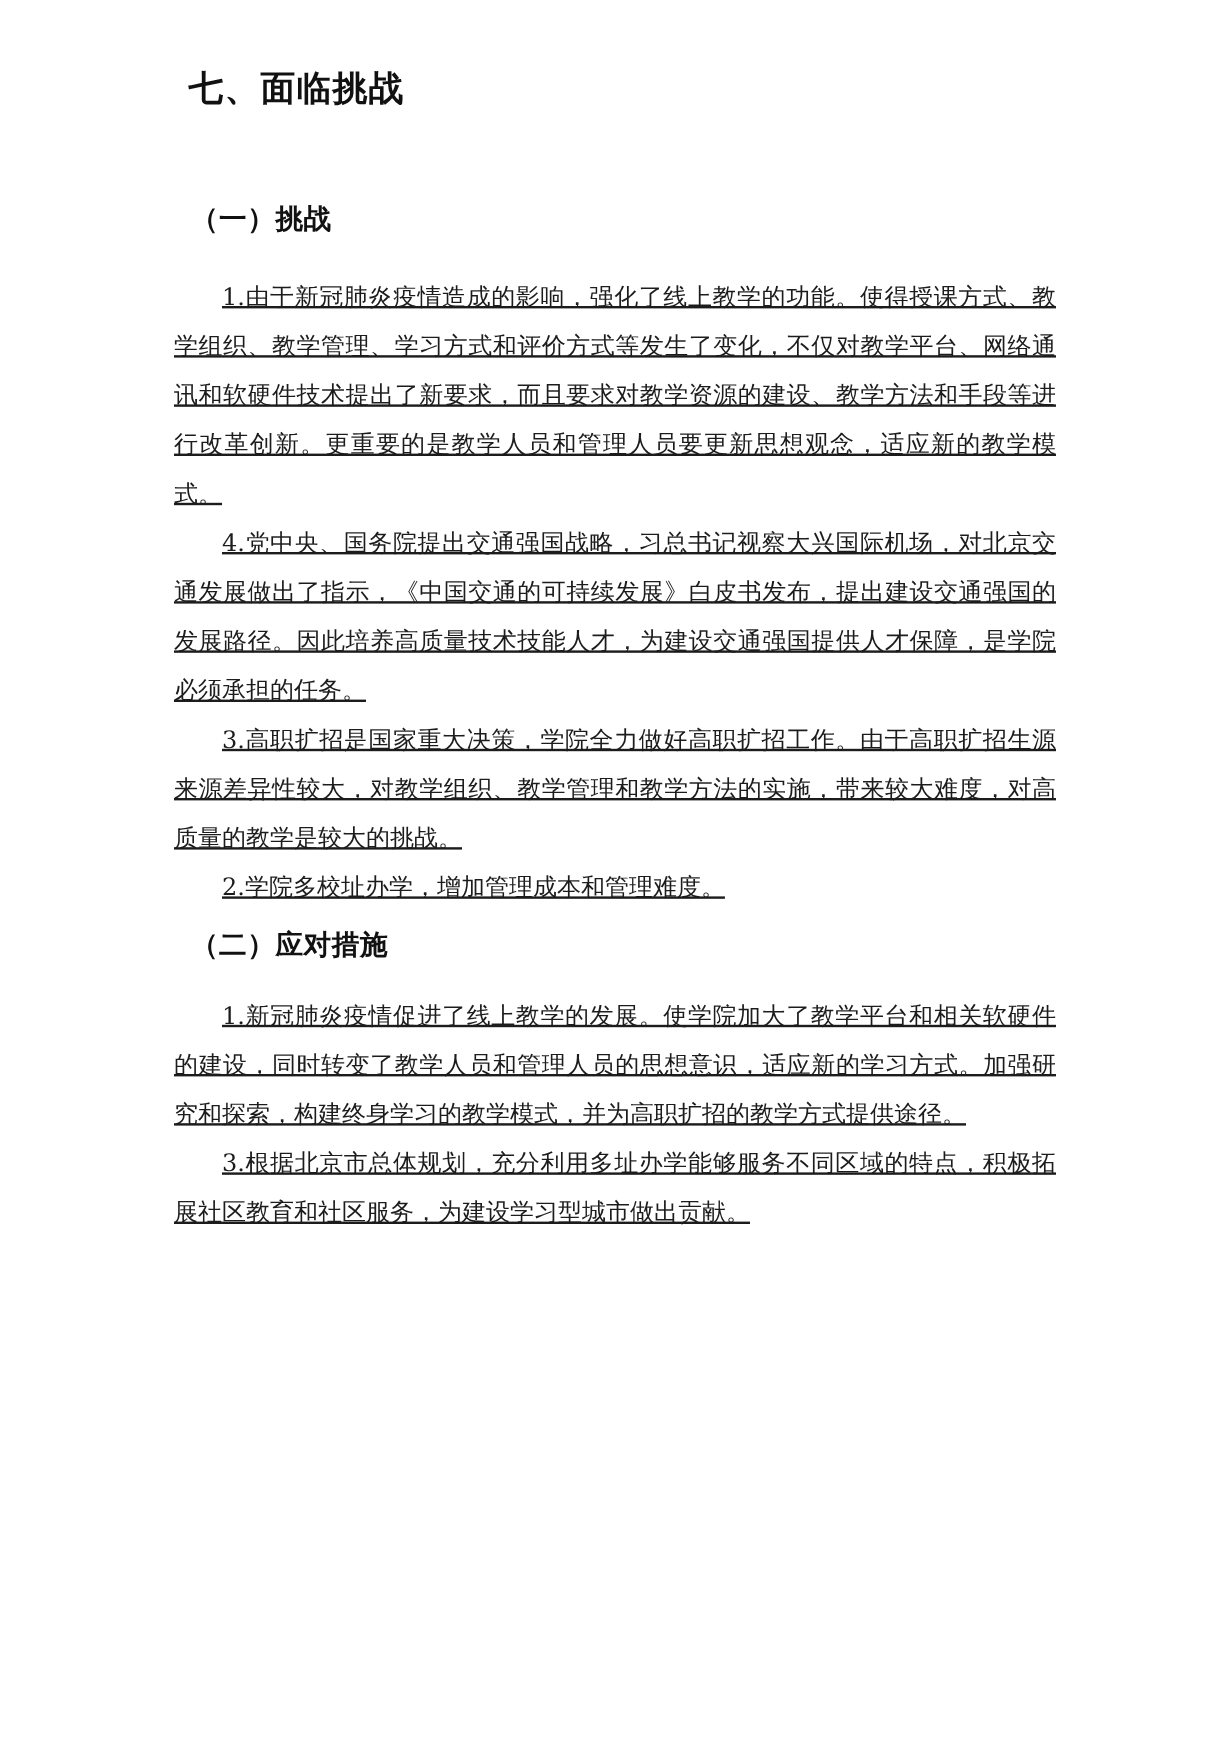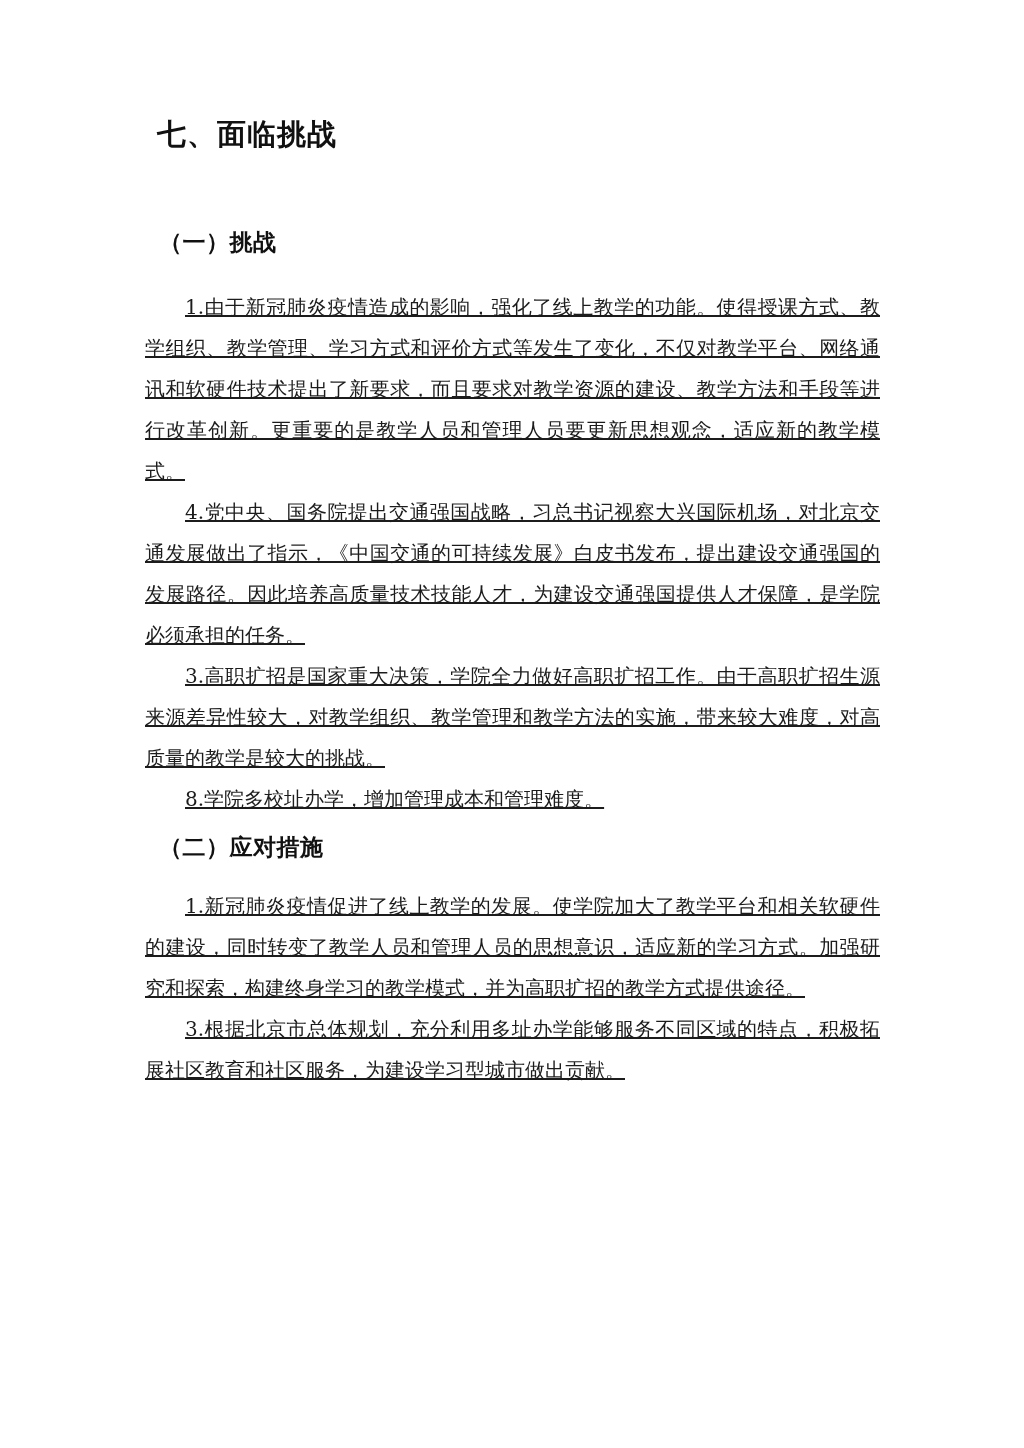--- a/index.html
+++ b/index.html
@@ -7,21 +7,21 @@
     padding: 0;
     background: #ffffff;
   }
   .page {
     position: relative;
     width: 1024px;
     height: 1214px;
     margin: 0 auto;
     background: #ffffff;
     box-sizing: border-box;
-    padding: 120px 144px 0 145px;
+    padding: 60px 144px 0 145px;
     color: #1c1c1c;
     font-family: "DejaVu Serif", serif;
     overflow: hidden;
   }
   .doc-title {
     font-family: "Liberation Sans", "DejaVu Sans", sans-serif;
     font-weight: 700;
     font-size: 29px;
     line-height: 1;
     letter-spacing: 1px;
@@ -71,21 +71,21 @@
 
   <section>
     <h2 class="section-heading sh-1">（一）挑战</h2>
 
     <p class="body-para">1.由于新冠肺炎疫情造成的影响，强化了线上教学的功能。使得授课方式、教学组织、教学管理、学习方式和评价方式等发生了变化，不仅对教学平台、网络通讯和软硬件技术提出了新要求，而且要求对教学资源的建设、教学方法和手段等进行改革创新。更重要的是教学人员和管理人员要更新思想观念，适应新的教学模式。</p>
 
     <p class="body-para">4.党中央、国务院提出交通强国战略，习总书记视察大兴国际机场，对北京交通发展做出了指示，《中国交通的可持续发展》白皮书发布，提出建设交通强国的发展路径。因此培养高质量技术技能人才，为建设交通强国提供人才保障，是学院必须承担的任务。</p>
 
     <p class="body-para">3.高职扩招是国家重大决策，学院全力做好高职扩招工作。由于高职扩招生源来源差异性较大，对教学组织、教学管理和教学方法的实施，带来较大难度，对高质量的教学是较大的挑战。</p>
 
-    <p class="body-para">8.学院多校址办学，增加管理成本和管理难度。</p>
+    <p class="body-para">2.学院多校址办学，增加管理成本和管理难度。</p>
   </section>
 
   <section>
     <h2 class="section-heading sh-2">（二）应对措施</h2>
 
     <p class="body-para">1.新冠肺炎疫情促进了线上教学的发展。使学院加大了教学平台和相关软硬件的建设，同时转变了教学人员和管理人员的思想意识，适应新的学习方式。加强研究和探索，构建终身学习的教学模式，并为高职扩招的教学方式提供途径。</p>
 
 
     <p class="body-para">3.根据北京市总体规划，充分利用多址办学能够服务不同区域的特点，积极拓展社区教育和社区服务，为建设学习型城市做出贡献。</p>
   </section>

